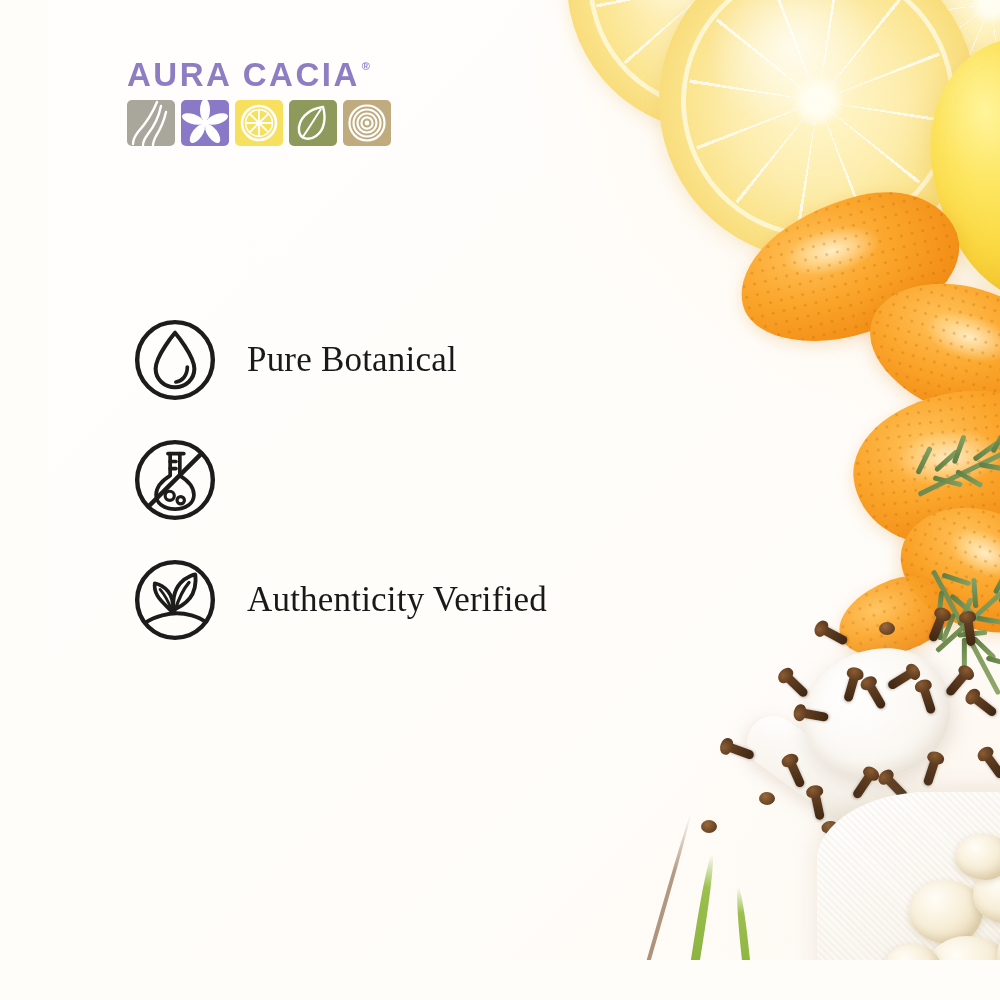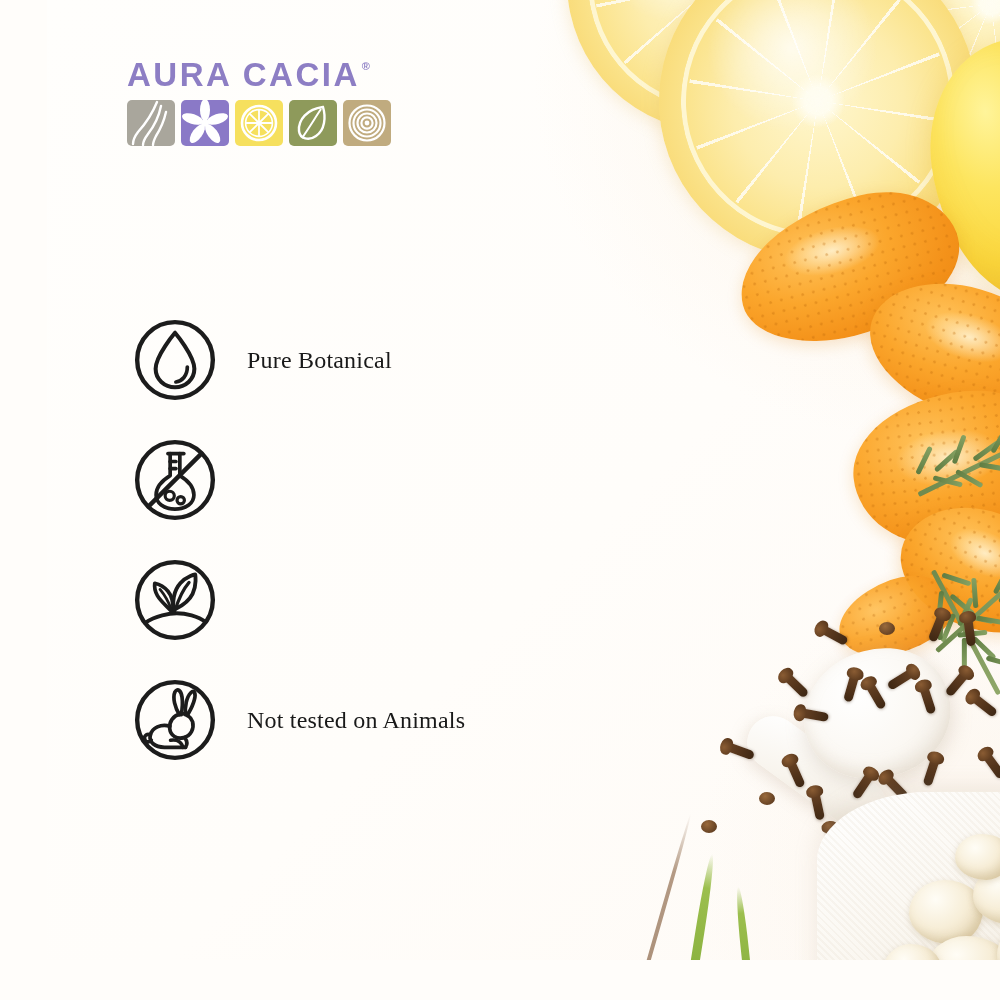--- a/index.html
+++ b/index.html
@@ -211,21 +211,21 @@
     display:flex; align-items:center; height:120px;
   }
   .promise-icon {
     width:88px; height:88px; flex:0 0 88px;
     display:flex; align-items:center; justify-content:center;
   }
   .promise-icon svg { width:88px; height:88px; display:block; }
   .promise-label {
     margin-left:28px;
     font-family:"Liberation Serif","DejaVu Serif",serif;
-    font-size:24px; color:#191919; letter-spacing:.2px; white-space:nowrap;
+    font-size:35px; color:#191919; letter-spacing:.2px; white-space:nowrap;
   }
 </style>
 </head>
 <body>
 
 <div class="canvas">
 
   <div class="photo-layer">
 
     <div class="lemon-slice ls1"></div>
@@ -436,41 +436,19 @@
             <circle cx="50" cy="50" r="43" fill="none" stroke="#1c1c1c" stroke-width="5"></circle>
             <path d="M16 76 C28 68, 44 65, 52 65 C62 65, 76 68, 85 75" fill="none" stroke="#1c1c1c" stroke-width="4.4" stroke-linecap="round"></path>
             <path d="M49 66 C47 54, 48 40, 56 31 C64 22, 73 21, 73 21
                      C73 21, 75 33, 70 43 C65 53, 55 58, 51 60" fill="none" stroke="#1c1c1c" stroke-width="4.4" stroke-linejoin="round"></path>
             <path d="M66 30 C60 37, 54 49, 50 62" fill="none" stroke="#1c1c1c" stroke-width="3.6" stroke-linecap="round"></path>
             <path d="M47 64 C42 58, 34 52, 30 45 C26 38, 27 31, 27 31
                      C27 31, 36 33, 42 40 C48 47, 48 57, 48 62" fill="none" stroke="#1c1c1c" stroke-width="4.2" stroke-linejoin="round"></path>
             <path d="M33 38 C38 44, 43 53, 46 61" fill="none" stroke="#1c1c1c" stroke-width="3.2" stroke-linecap="round"></path>
           </svg>
         </div>
+        <div class="promise-label">Authenticity Verified</div>
       </div>
 
-      <div class="promise-row">
-        <div class="promise-icon">
-          <svg viewBox="0 0 100 100">
-            <circle cx="50" cy="50" r="43" fill="none" stroke="#1c1c1c" stroke-width="5"></circle>
-            <g fill="none" stroke="#1c1c1c" stroke-width="4.2" stroke-linejoin="round" stroke-linecap="round">
-
-              <path d="M55 44 C50 36, 47 25, 50 18 C53 13, 57 17, 58 24 C59 31, 58 39, 57 44"></path>
-              <path d="M62 44 C61 35, 63 24, 68 19 C72 15, 74 20, 72 27 C70 35, 66 41, 64 45"></path>
-
-              <path d="M56 43 C48 45, 43 52, 44 60 C45 68, 52 72, 60 70 C68 68, 72 60, 70 52
-                       C68 46, 62 42, 56 43 Z"></path>
-
-              <path d="M44 57 C34 54, 24 59, 22 67 C20 75, 27 81, 38 81 L62 81"></path>
-              <path d="M61 70 C64 74, 64 78, 62 81"></path>
-
-              <path d="M45 73 C51 72, 57 74, 59 81"></path>
-
-              <path d="M22 67 C17 65, 14 69, 16 73 C18 76, 22 75, 23 73"></path>
-            </g>
-          </svg>
-        </div>
-        <div class="promise-label">Not tested on Animals</div>
-      </div>
 
     </div>
   </div>
 </div>
 
 </body></html>

